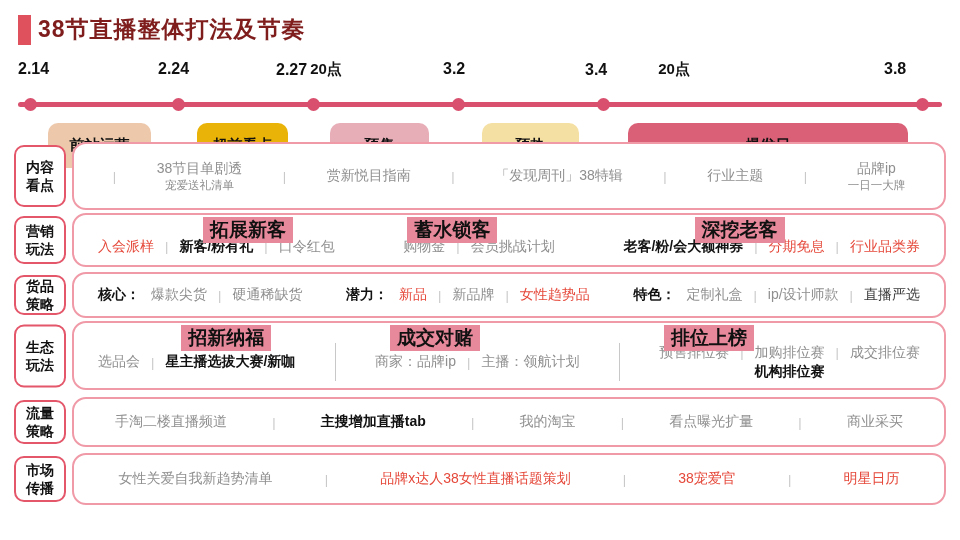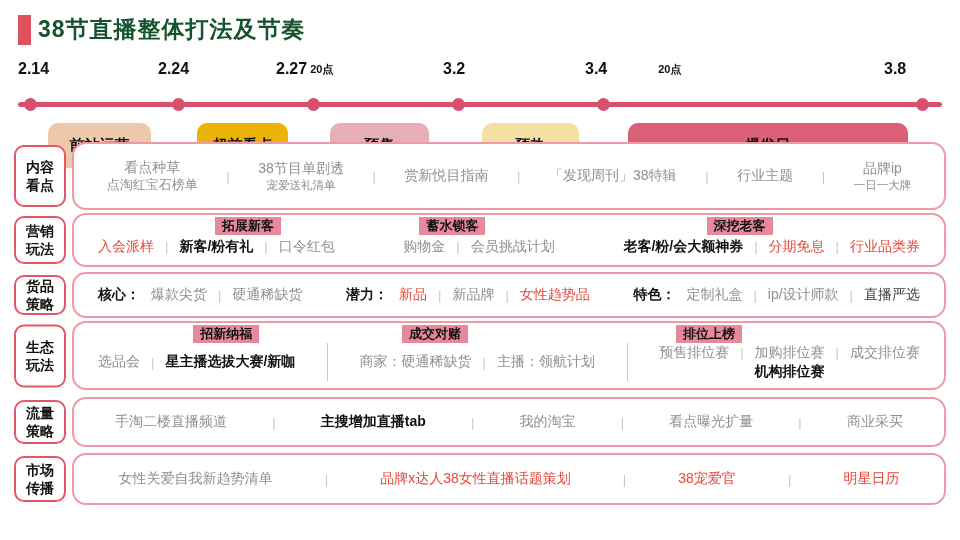--- a/index.html
+++ b/index.html
@@ -3,42 +3,42 @@
 <meta charset="utf-8">
 <style>
   html,body{margin:0;padding:0;background:#fff;}
   body{width:960px;height:540px;position:relative;overflow:hidden;
        font-family:"Liberation Sans","DejaVu Sans",sans-serif;color:#141414;}
   .stage{position:absolute;left:0;top:0;width:960px;height:540px;}
 
   
   .title-wrap{position:absolute;left:18px;top:14px;display:flex;align-items:center;gap:7px;}
   .accent-bar{width:13px;height:30px;background:var(--accent,#e0515e);}
-  .page-title{font-size:23px;font-weight:bold;color:#14532d;letter-spacing:1px;}
+  .page-title{font-size:23px;font-weight:bold;color:#7f1d1d;letter-spacing:1px;}
 
   
-  .tl-date{position:absolute;top:60px;font-weight:bold;font-size:16px;color:#111;white-space:nowrap;display:flex;align-items:center;}
-  .tl-date .suffix{font-size:11px;margin-left:3px;font-weight:bold;}
+  .tl-date{position:absolute;top:60px;font-weight:bold;font-size:16px;color:#111;white-space:nowrap;display:flex;align-items:flex-end;}
+  .tl-date .suffix{font-size:15px;margin-left:3px;font-weight:bold;}
   .tl-track{position:absolute;left:18px;top:102px;width:924px;height:5px;border-radius:3px;background:var(--track,#d8506e);}
   .tl-dot{position:absolute;top:98px;width:13px;height:13px;border-radius:50%;background:var(--track,#d8506e);}
   .tl-phase{position:absolute;top:82px;height:45px;border-radius:10px;display:flex;align-items:center;justify-content:center;
             font-size:15px;font-weight:bold;color:#111;white-space:nowrap;margin-top:41px;}
 
   
   .row{position:absolute;left:0;width:960px;}
   .row-label{position:absolute;left:14px;top:50%;transform:translateY(-50%);width:52px;height:calc(100% - 6px);
              border:2px solid var(--label_border,#e4576b);border-radius:10px;background:#fff;box-sizing:border-box;
              display:flex;flex-direction:column;align-items:center;justify-content:center;
              font-size:14px;font-weight:bold;line-height:1.3;color:#111;}
   .row-content{position:absolute;left:72px;top:0;width:874px;height:100%;box-sizing:border-box;
                border:2px solid var(--box_border,#f09aa8);border-radius:14px;background:#fff;
                display:flex;align-items:center;justify-content:space-between;padding:0 24px;}
   .row-content.has-tags{padding-top:13px;}
   .tag{position:absolute;top:2px;transform:translateX(-50%);background:var(--tag_bg,#e8899b);
-       color:#111;font-size:13px;font-weight:bold;line-height:1.35;padding:0 7px;white-space:nowrap;}
+       color:#111;font-size:19px;font-weight:bold;line-height:1.35;padding:0 7px;white-space:nowrap;}
   .group{display:flex;flex-direction:column;align-items:center;}
   .group .line{display:flex;align-items:center;gap:11px;white-space:nowrap;}
   .group.single{flex:1;}
   .group.single .line{width:100%;justify-content:space-around;}
   .item{font-size:14px;text-align:center;line-height:1.25;}
   .item .sub{display:block;font-size:13px;}
   .item .sub.small{font-size:11.5px;}
   .item.gray{color:var(--text_gray,#8f8f8f);}
   .item.bold{color:#111;font-weight:bold;}
   .item.red{color:var(--text_red,#e5483a);}
@@ -91,21 +91,20 @@
     </div>
   <div id="rows">
       <div class="row" style="top: 142px; height: 68px;">
         <div class="row-label">
           <span>内容</span>
           <span>看点</span>
         </div>
         <div class="row-content">
           <div class="group single">
             <div class="line">
-              <span class="item gray"><span>看点种草</span><span class="sub">点淘红宝石榜单</span></span>
               <span class="div">|</span>
               <span class="item gray"><span>38节目单剧透</span><span class="sub small">宠爱送礼清单</span></span>
               <span class="div">|</span>
               <span class="item gray"><span>赏新悦目指南</span></span>
               <span class="div">|</span>
               <span class="item gray"><span>「发现周刊」38特辑</span></span>
               <span class="div">|</span>
               <span class="item gray"><span>行业主题</span></span>
               <span class="div">|</span>
               <span class="item gray"><span>品牌ip</span><span class="sub small">一日一大牌</span></span>
@@ -197,21 +196,21 @@
           <div class="group">
             <div class="line">
               <span class="item gray"><span>选品会</span></span>
               <span class="div">|</span>
               <span class="item bold"><span>星主播选拔大赛/新咖</span></span>
             </div>
           </div>
           <div class="tall-div"></div>
           <div class="group">
             <div class="line">
-              <span class="item gray"><span>商家：硬通稀缺货</span></span>
+              <span class="item gray"><span>商家：品牌ip</span></span>
               <span class="div">|</span>
               <span class="item gray"><span>主播：领航计划</span></span>
             </div>
           </div>
           <div class="tall-div"></div>
           <div class="group">
             <div class="line">
               <span class="item gray"><span>预售排位赛</span></span>
               <span class="div">|</span>
               <span class="item gray"><span>加购排位赛</span></span>

